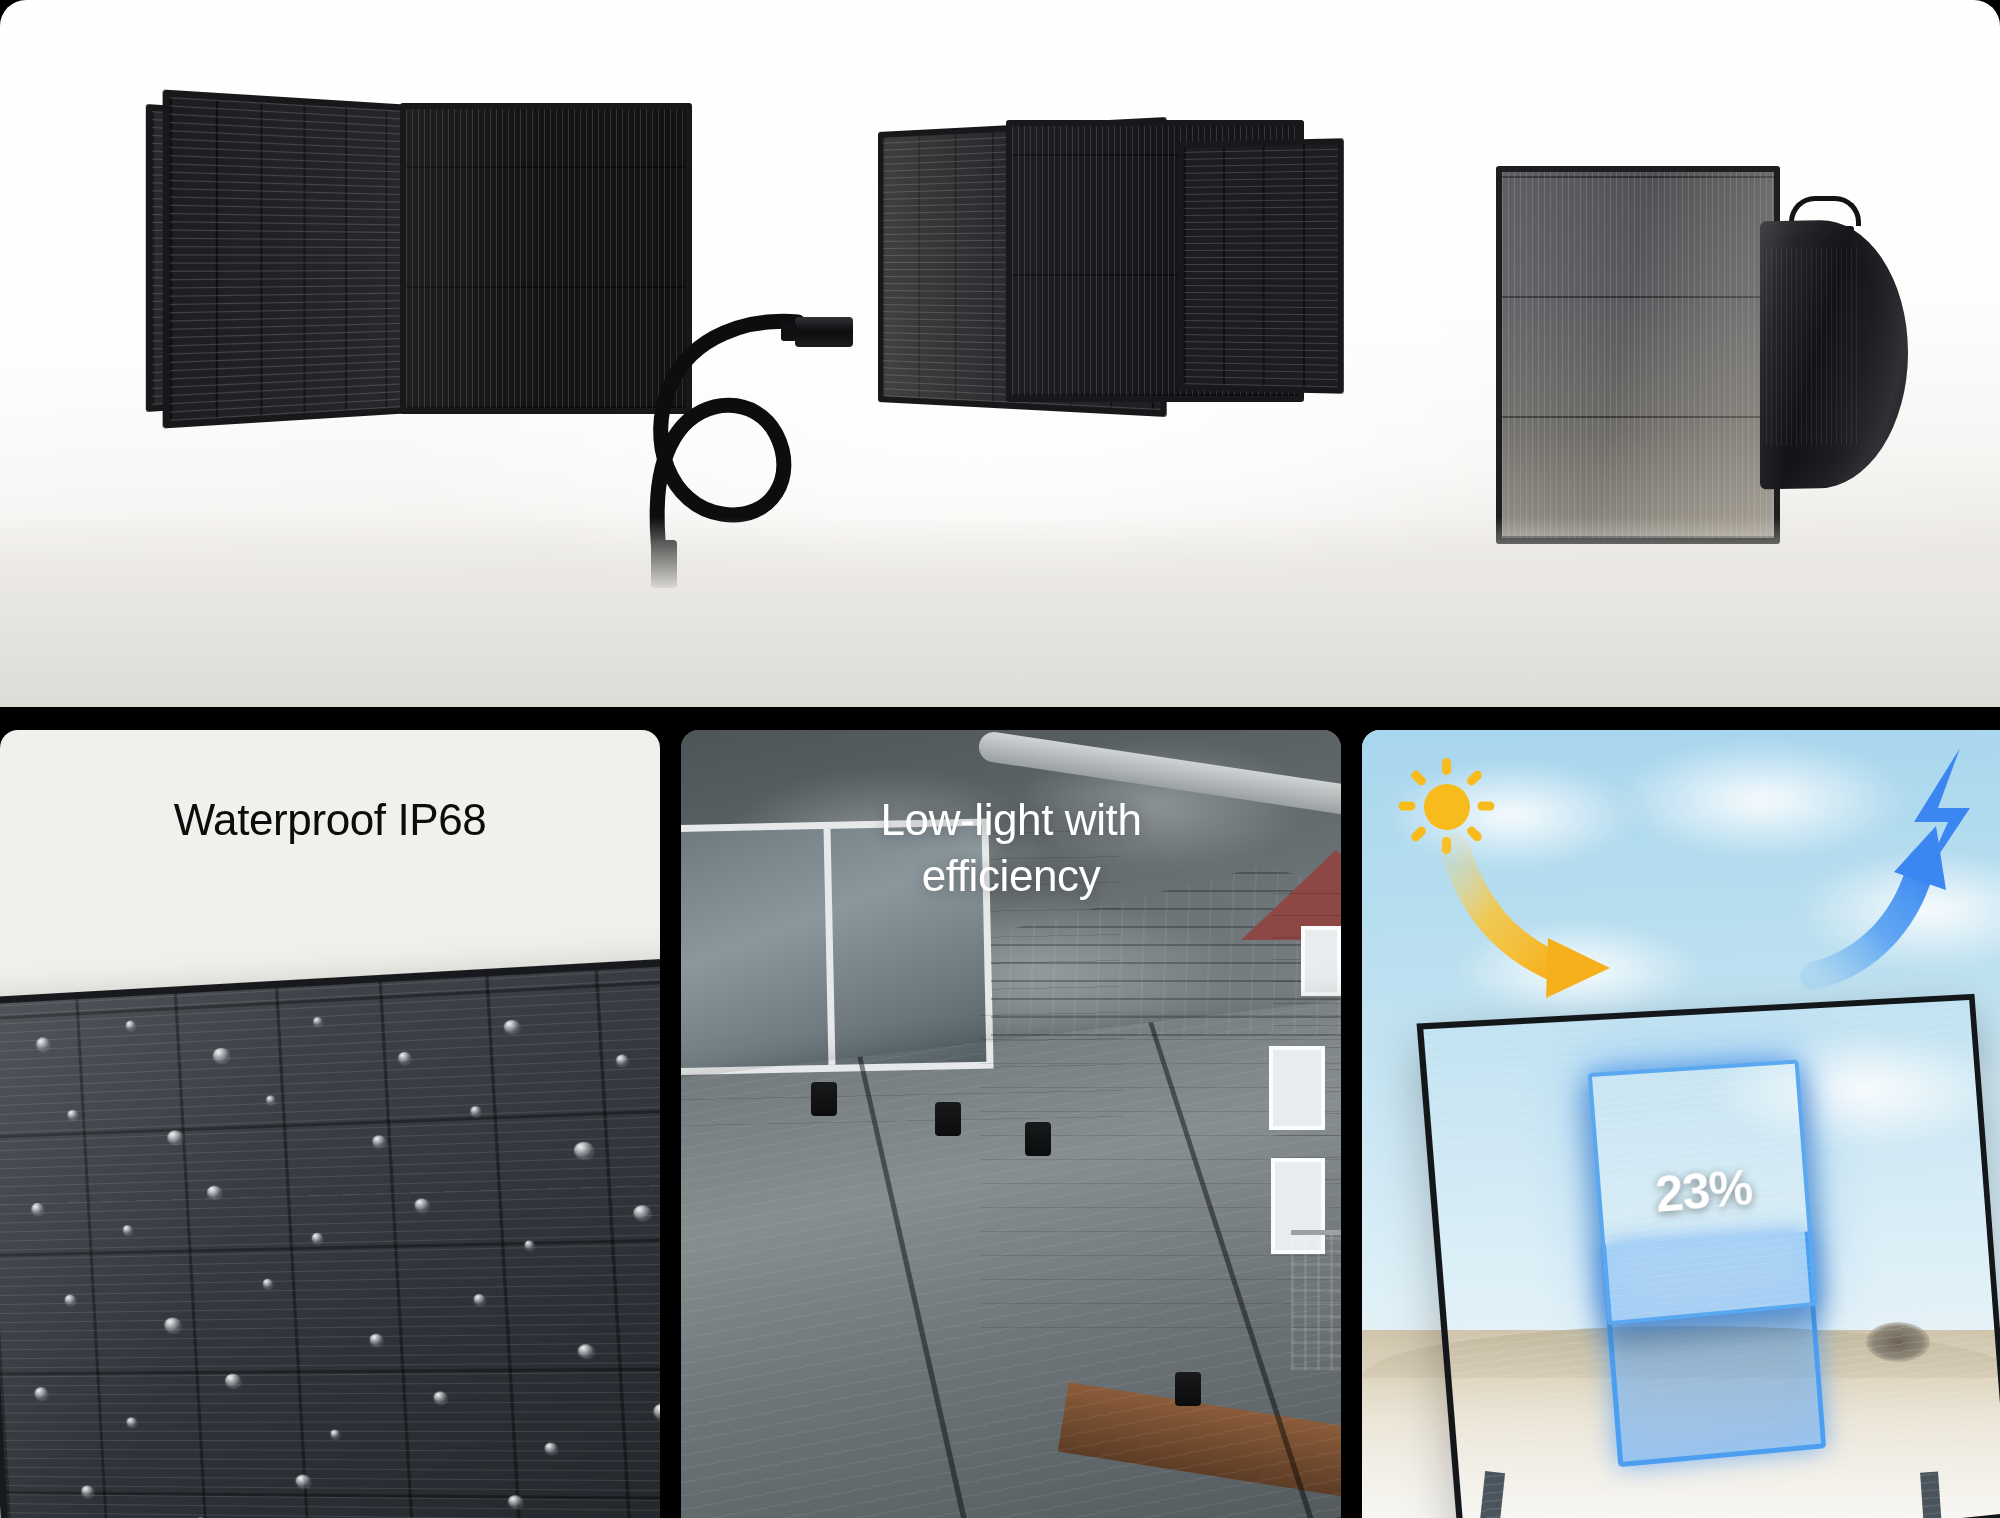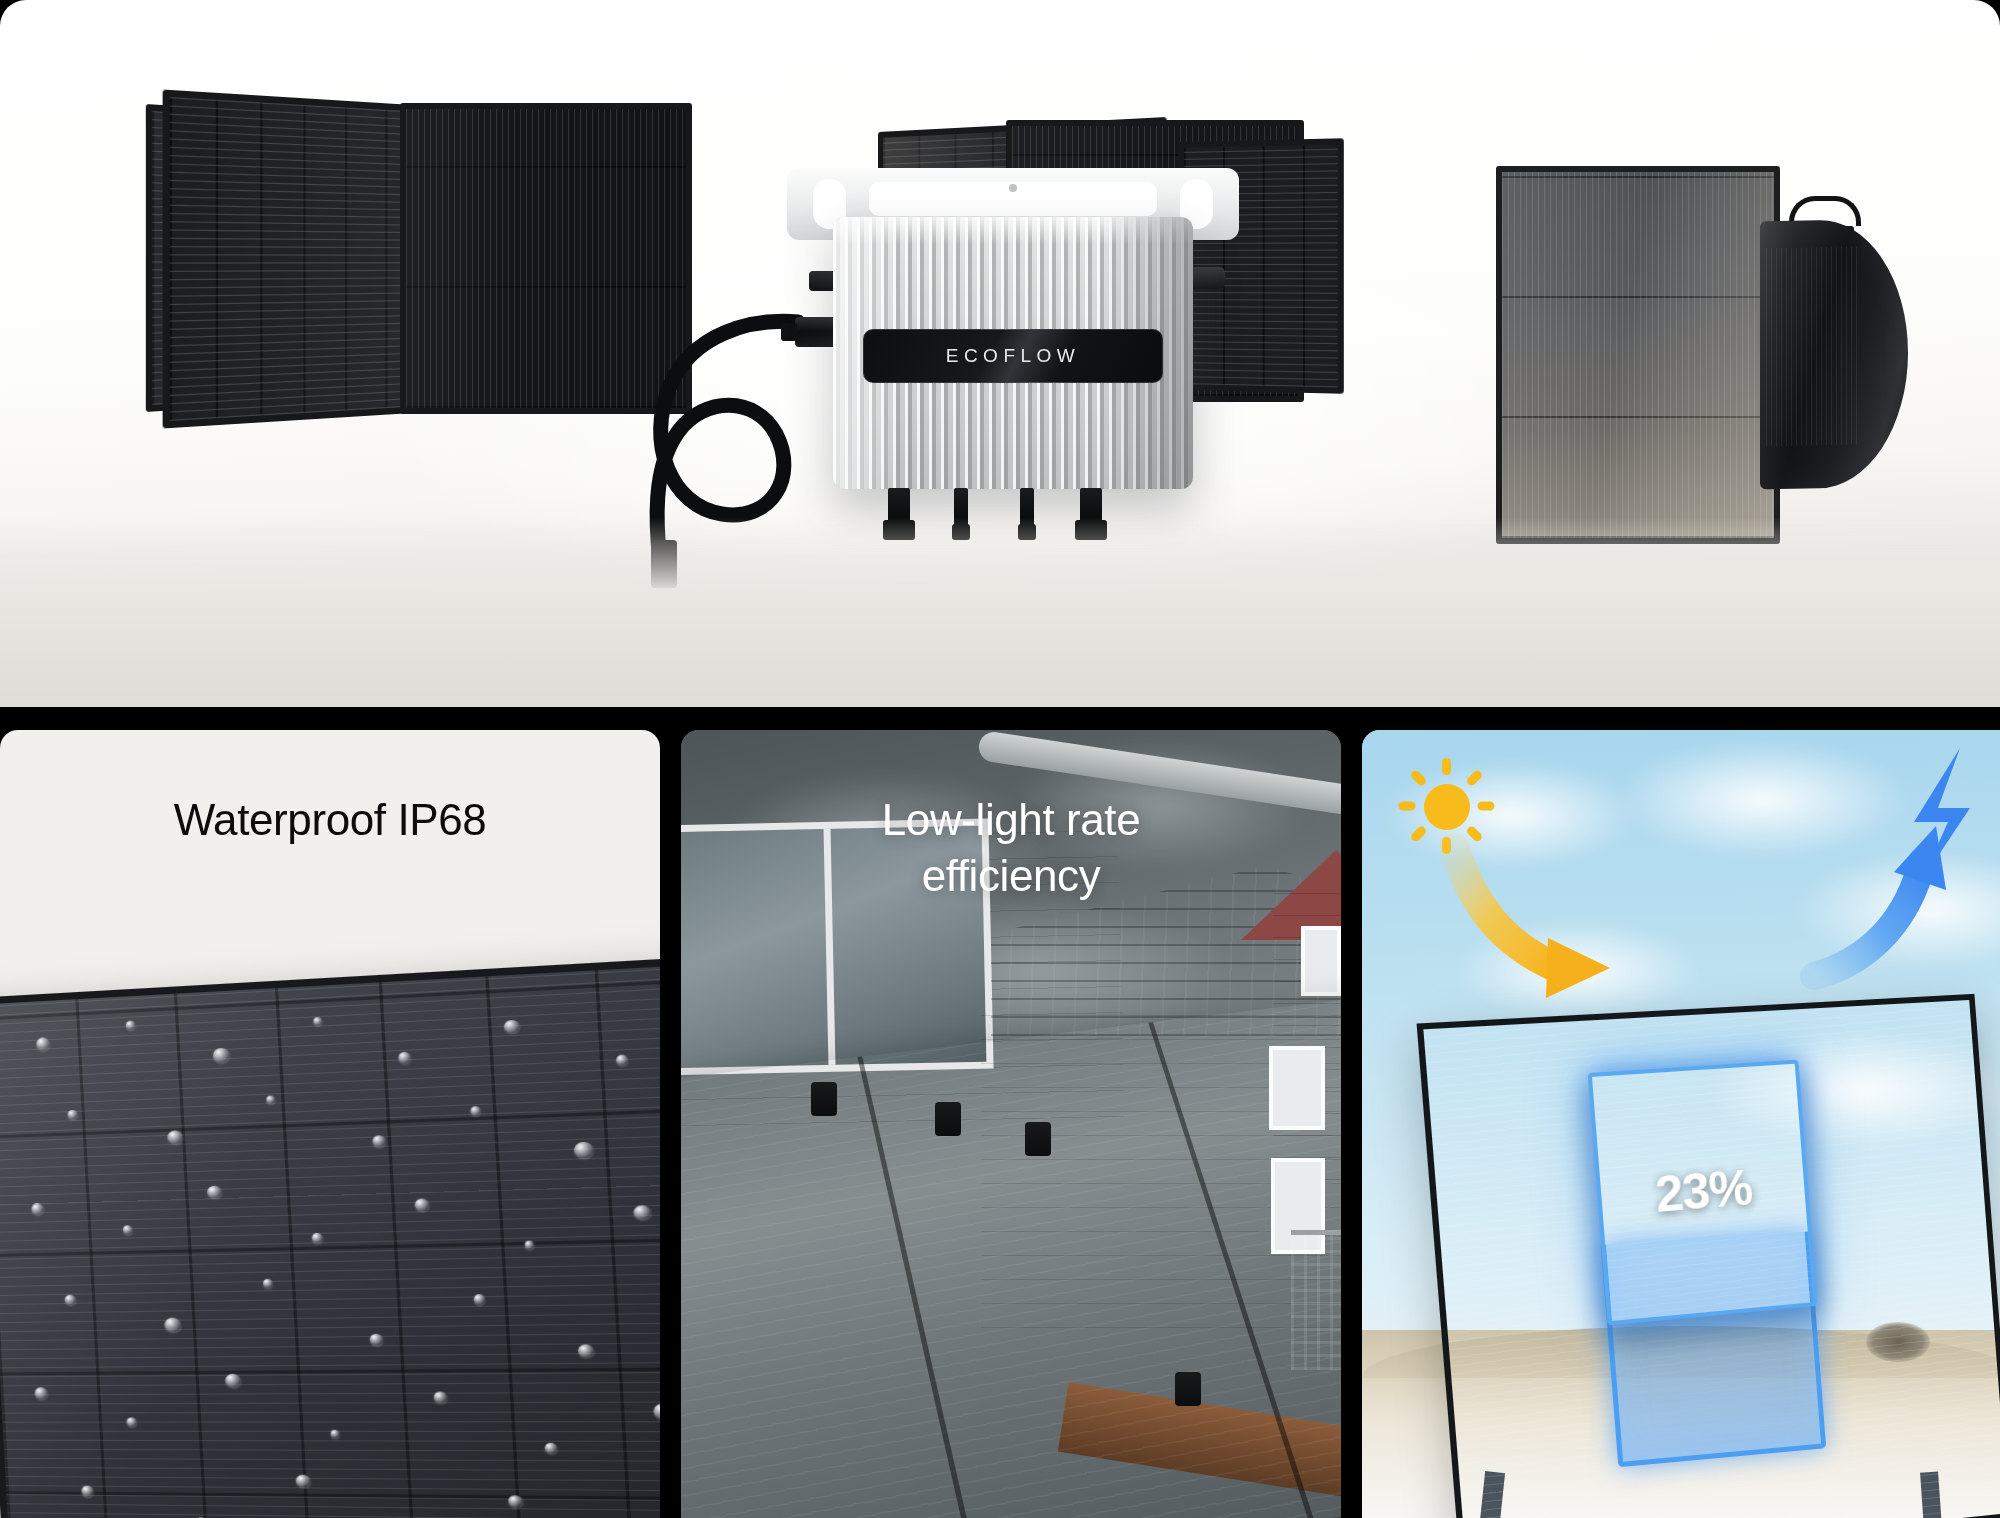--- a/index.html
+++ b/index.html
@@ -483,43 +483,20 @@
   <div class="flexpanel">
     <div class="fcells"></div>
   </div>
 
   <svg class="cable-svg" viewBox="0 0 300 300">
     <path d="M198 22 C150 18, 92 34, 70 86 C46 142, 70 206, 122 214 C172 222, 198 176, 176 134 C156 96, 104 96, 78 132 C52 168, 56 226, 60 262" fill="none" stroke="#0c0d0e" stroke-width="15" stroke-linecap="round"></path>
   </svg>
   <div class="cable-conn"></div>
   <div class="cable-plug"></div>
 
-  <div class="inverter">
-    <div class="inv-bracket">
-      <div class="cut"></div>
-      <div class="slotL"></div>
-      <div class="slotR"></div>
-      <div class="dot"></div>
-    </div>
-    <div class="inv-side-left"></div>
-    <div class="inv-side-right"></div>
-    <div class="inv-body">
-      <div class="inv-fins"></div>
-      <div class="inv-top-shade"></div>
-      <div class="inv-left-light"></div>
-      <div class="inv-right-shade"></div>
-      <div class="inv-logoplate">
-        <span class="inv-logo">ECOFLOW</span>
-      </div>
-    </div>
-    <div class="mc4" id="mc1"></div>
-    <div class="mc4 thin" id="mc2"></div>
-    <div class="mc4 thin" id="mc3"></div>
-    <div class="mc4" id="mc4e"></div>
-  </div>
 
   <div class="hero-floor"></div>
 </section>
 
 <section class="cards">
 
   <article class="card" id="card1">
     <div class="wp-panel">
       <div class="wp-cells"></div>
       <div class="wp-shade"></div>
@@ -588,21 +565,21 @@
     <div class="ll-balcony"></div>
     <div class="ll-ledge"></div>
 
     <div class="ll-solar"></div>
     <div class="ll-clip" style="left:130px;top:352px"></div>
     <div class="ll-clip" style="left:254px;top:372px"></div>
     <div class="ll-clip" style="left:344px;top:392px"></div>
     <div class="ll-clip" style="left:494px;top:642px"></div>
 
     <h2 class="card-title">
-      <span>Low-light rate</span><br>
+      <span>Low-light with</span><br>
       <span>efficiency</span>
     </h2>
   </article>
 
   <article class="card" id="card3">
     <div class="he-sky"></div>
     <div class="he-cloud" style="left:20px;top:30px;width:260px;height:110px"></div>
     <div class="he-cloud" style="left:250px;top:10px;width:300px;height:120px"></div>
     <div class="he-cloud" style="left:430px;top:120px;width:280px;height:120px"></div>
     <div class="he-cloud" style="left:90px;top:190px;width:250px;height:100px"></div>

